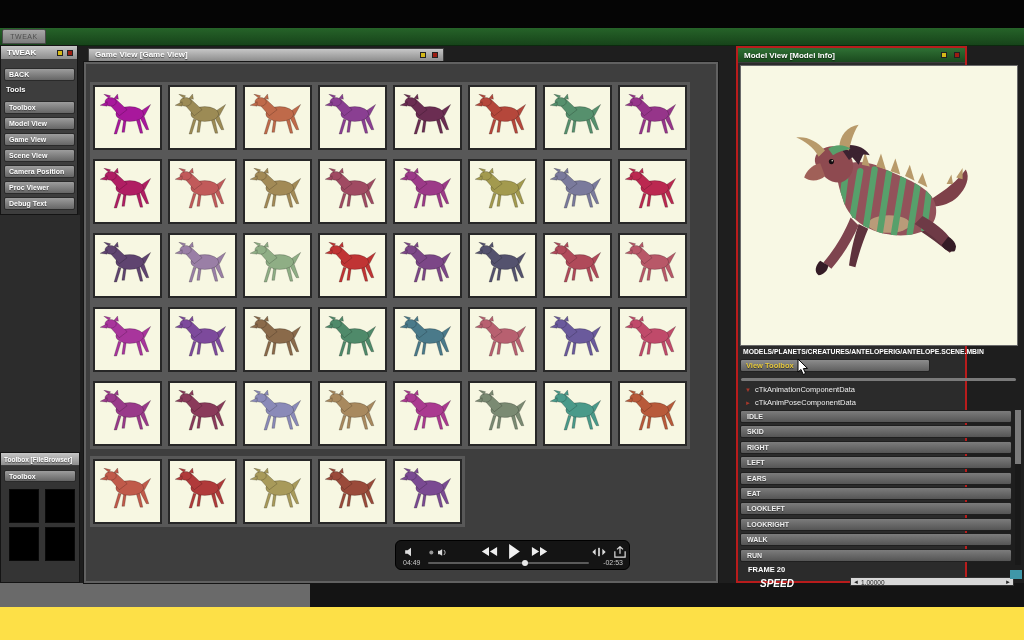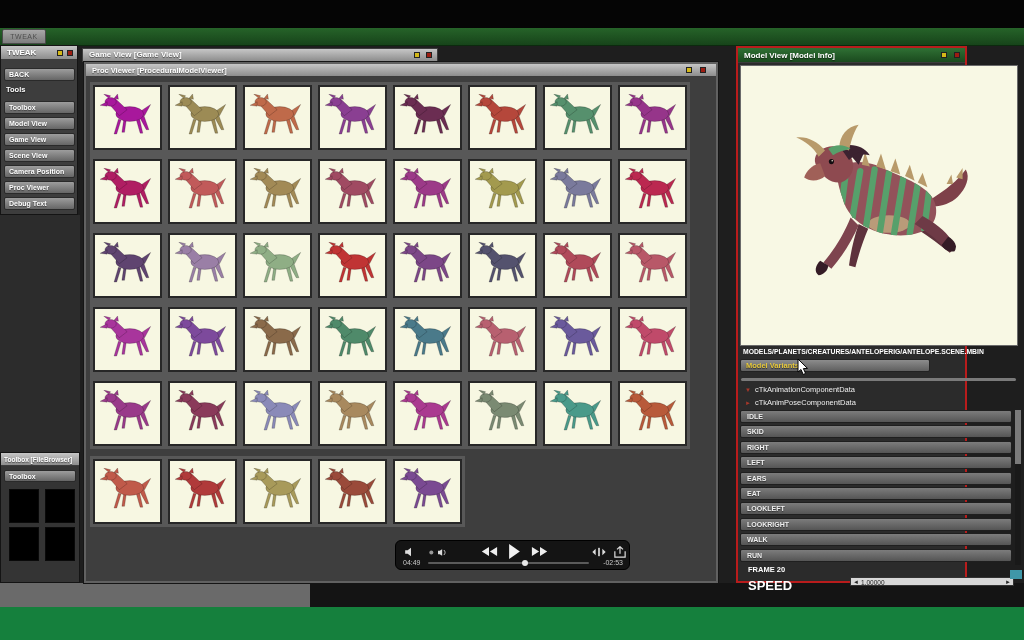--- a/index.html
+++ b/index.html
@@ -1,18 +1,18 @@
 <!DOCTYPE html>
 <html><head>
 <meta charset="utf-8">
 <style>
   * { margin:0; padding:0; box-sizing:border-box; }
   html,body { background:#000; }
   body { font-family:"Liberation Sans", sans-serif; }
-  #stage { position:relative; width:1024px; height:640px; background:#15803d; overflow:hidden; }
+  #stage { position:relative; width:1024px; height:640px; background:#fde047; overflow:hidden; }
 
   
   .top-black { position:absolute; left:0; top:0; width:1024px; height:28px; background:#050505; }
   .green-banner { position:absolute; left:0; top:28px; width:1024px; height:18px;
     background:linear-gradient(#266329,#17441a); border-bottom:1px solid #0c2a0e; }
   .tweak-tab { position:absolute; left:2px; top:29px; width:44px; height:15px;
     background:linear-gradient(#a8a8a8,#7d7d7d); border:1px solid #4a4a4a; border-radius:2px 2px 0 0;
     font-size:7px; color:#4f4f4f; text-align:center; line-height:14px; letter-spacing:.5px; }
   .workspace { position:absolute; left:0; top:46px; width:1024px; height:537px; background:#1e1e1e; }
 
@@ -44,21 +44,21 @@
   .tb-btn { position:absolute; left:3px; top:17px; width:72px; height:12px;
     background:linear-gradient(#9d9d9d,#666); border:1px solid #2a2a2a; border-radius:2px;
     color:#fff; font-size:7px; font-weight:bold; line-height:11px; padding-left:4px;
     text-shadow:0 1px 1px rgba(0,0,0,.5); cursor:pointer; }
   .tb-slot { position:absolute; width:30px; height:34px; background:#000; border:1px solid #0a0a0a; }
 
   .bottom-gray { position:absolute; left:0; top:583px; width:310px; height:24px; background:#6a6a6a; }
   .bottom-dark { position:absolute; left:310px; top:583px; width:714px; height:24px; background:#141414; }
 
   
-  .gameview-bar { position:absolute; left:82px; top:48px; width:356px; height:14px;
+  .gameview-bar { position:absolute; left:88px; top:48px; width:356px; height:14px;
     background:linear-gradient(#c6c6c6,#8d8d8d); border:1px solid #3c3c3c;
     color:#fff; font-size:8px; font-weight:bold; line-height:12px; padding-left:6px;
     text-shadow:0 1px 1px rgba(0,0,0,.55); }
 
   
   .proc-window { position:absolute; left:84px; top:62px; width:634px; height:521px;
     background:#3e3e3e; border:2px solid #616161; box-shadow:0 0 0 1px #151515; }
   .proc-window .titlebar { height:13px; font-size:7.5px; line-height:13px; }
   .grid-wrap { position:absolute; background:#585858; padding:3px; }
   .grid-main { left:4px; top:18px; width:600px; display:grid;
@@ -84,21 +84,21 @@
     background:#7a7a7a; border-radius:2px; }
   .comp-row { position:absolute; left:3px; width:275px; height:12px; color:#eee;
     font-size:7.5px; line-height:12px; cursor:pointer; }
   .comp-row .tri { color:#a8382a; font-size:6px; margin:0 4px 0 4px; }
   .anim-list { position:absolute; left:2px; top:362px; width:272px; }
   .anim-btn { width:100%; height:13px; margin-bottom:2.4px;
     background:linear-gradient(#7c7c7c,#555); border:1px solid #1f1f1f; border-radius:2px;
     color:#eee; font-size:7px; font-weight:bold; line-height:11px; padding-left:6px;
     text-shadow:0 1px 1px rgba(0,0,0,.5); cursor:pointer; }
   .frame-label { position:absolute; left:10px; top:517px; color:#fff; font-size:7.5px; font-weight:bold; }
-  .speed-label { position:absolute; left:10px; top:530px; color:#fff; font-size:13px; font-weight:bold; }
+  .speed-label { position:absolute; left:22px; top:530px; color:#fff; font-size:10px; font-weight:bold;font-style:italic; }
   .speed-spinner { position:absolute; left:112px; top:529px; width:164px; height:9px;
     background:#d8d8d8; border:1px solid #333; color:#1a1a1a; font-size:6.5px; line-height:8px; cursor:pointer; }
   .speed-spinner .arrow { position:absolute; top:0; font-size:6px; color:#222; }
   .speed-spinner .val { position:absolute; left:10px; top:0.5px; }
   .vscroll { position:absolute; left:277px; top:362px; width:6px; height:155px; background:#191919; }
   .vscroll .thumb { position:absolute; left:0; top:0; width:6px; height:54px; background:#7a7a7a; cursor:grab; }
   .scroll-corner { position:absolute; left:272px; top:522px; width:12px; height:9px; background:#3f97a8; }
 
   
   .player { position:absolute; left:395px; top:540px; width:235px; height:30px;
@@ -174,25 +174,20 @@
   <div class="bottom-gray"></div>
   <div class="bottom-dark"></div>
 
   <div class="gameview-bar">
     <span>Game View  [Game View]</span>
     <span class="winbtn yellow" style="right:17px;top:3px"></span>
     <span class="winbtn red" style="right:5px;top:3px"></span>
   </div>
 
   <div class="proc-window">
-    <div class="titlebar">
-      <span>Proc Viewer  [ProceduralModelViewer]</span>
-      <span class="winbtn yellow" style="right:24px;top:3px"></span>
-      <span class="winbtn red" style="right:10px;top:3px"></span>
-    </div>
     <div id="grid-main" class="grid-wrap grid-main">
         <div class="tile">
     <svg viewBox="0 0 64 54" style="color: rgb(168, 24, 156);">
             <use href="#beast"></use>
           </svg>
   </div>
         <div class="tile">
     <svg viewBox="0 0 64 54" style="color: rgb(156, 139, 85);">
             <use href="#beast"></use>
           </svg>
@@ -465,21 +460,21 @@
         <path fill="#3c2230" d="M102,64 L120,58 L112,76 Z"></path>
         <path fill="#b89a6a" d="M70,58 C60,46 46,40 34,42 C44,46 56,54 62,66 Z"></path>
         <path fill="#b89a6a" d="M88,54 C88,40 98,28 112,26 C104,38 102,50 100,58 Z"></path>
         <path fill="#57a06b" d="M74,56 C82,50 94,50 102,56 C94,58 86,60 80,64 Z"></path>
         <circle cx="78" cy="72" r="3.2" fill="#120c10"></circle>
         <circle cx="79" cy="71" r="1" fill="#e8e0d0"></circle>
       </svg>
     </div>
 
     <div class="model-path">MODELS/PLANETS/CREATURES/ANTELOPERIG/ANTELOPE.SCENE.MBIN</div>
-    <div class="variants-btn">Model Variants</div>
+    <div class="variants-btn">View Toolbox</div>
     <div class="model-hr"></div>
     <div id="component-rows">
         <div class="comp-row" style="top: 336px;">
     <span class="tri">▼</span><span class="lbl">cTkAnimationComponentData</span>
   </div>
         <div class="comp-row" style="top: 349px;">
     <span class="tri">►</span><span class="lbl">cTkAnimPoseComponentData</span>
   </div>
       </div>
     <div class="anim-list" id="anim-list">

